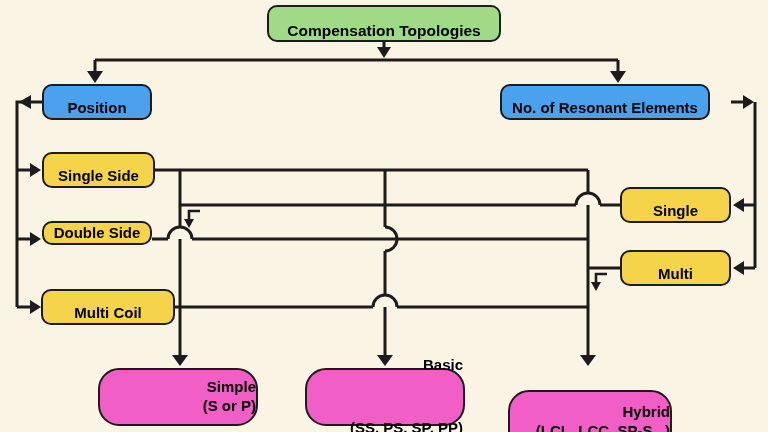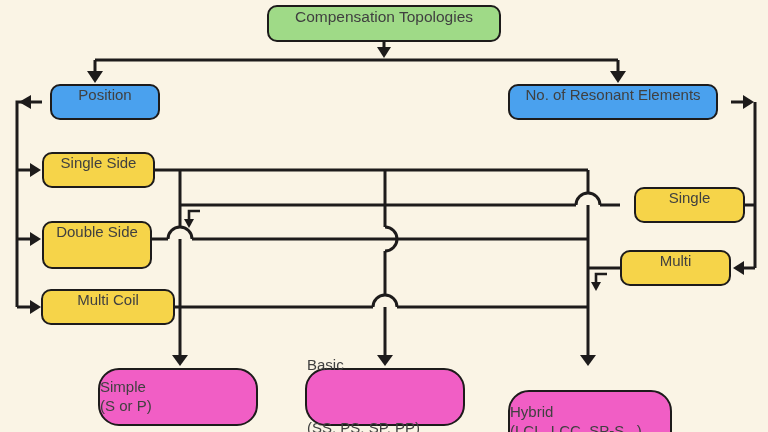--- a/index.html
+++ b/index.html
@@ -10,36 +10,36 @@
     overflow:hidden;
     font-family:"Liberation Sans", sans-serif;
   }
   #wires{position:absolute;left:0;top:0;z-index:1;}
   .ln{fill:none;stroke:#1D1B1B;stroke-width:3;}
   .ln2{fill:none;stroke:#1D1B1B;stroke-width:2.6;}
   .ah{fill:#1D1B1B;stroke:none;}
   .box{
     position:absolute;z-index:2;
     border:2.6px solid #1D1B1B;border-radius:10px;
-    display:flex;align-items:flex-start;justify-content:center;
-    font-weight:normal;color:#404040;font-size:15px;
+    display:flex;align-items:flex-end;justify-content:center;
+    font-weight:bold;color:#000000;font-size:15px;
     box-sizing:border-box;text-align:center;line-height:1.25;
   }
   .green{background:#9FDA87;}
-  .blue{background:#4AA1EE;margin-left:8px;}
+  .blue{background:#4AA1EE;}
   .yellow{background:#F6D449;}
   .pink{background:#F15EC5;border-radius:21px;flex-direction:column;}
   .pink span{display:block;}
   .root{left:267px;top:5px;width:234px;height:37px;font-size:15.5px;}
   .position{left:42px;top:84px;width:110px;height:36px;}
   .resonant{left:500px;top:84px;width:210px;height:36px;}
   .single-side{left:42px;top:152px;width:113px;height:36px;}
-  .double-side{left:42px;top:221px;width:110px;height:48px;border-radius:10px;}
+  .double-side{left:42px;top:221px;width:110px;height:24px;border-radius:10px;}
   .multi-coil{left:41px;top:289px;width:134px;height:36px;}
-  .single{left:620px;top:187px;width:111px;height:36px;margin-left:14px;}
+  .single{left:620px;top:187px;width:111px;height:36px;}
   .multi{left:620px;top:250px;width:111px;height:36px;}
   .simple{left:98px;top:368px;width:160px;height:58px;}
   .basic{left:305px;top:368px;width:160px;height:58px;gap:44px;}
   .hybrid{left:508px;top:390px;width:164px;height:63px;}
 </style>
 </head>
 <body>
 
 <div id="stage">
 

